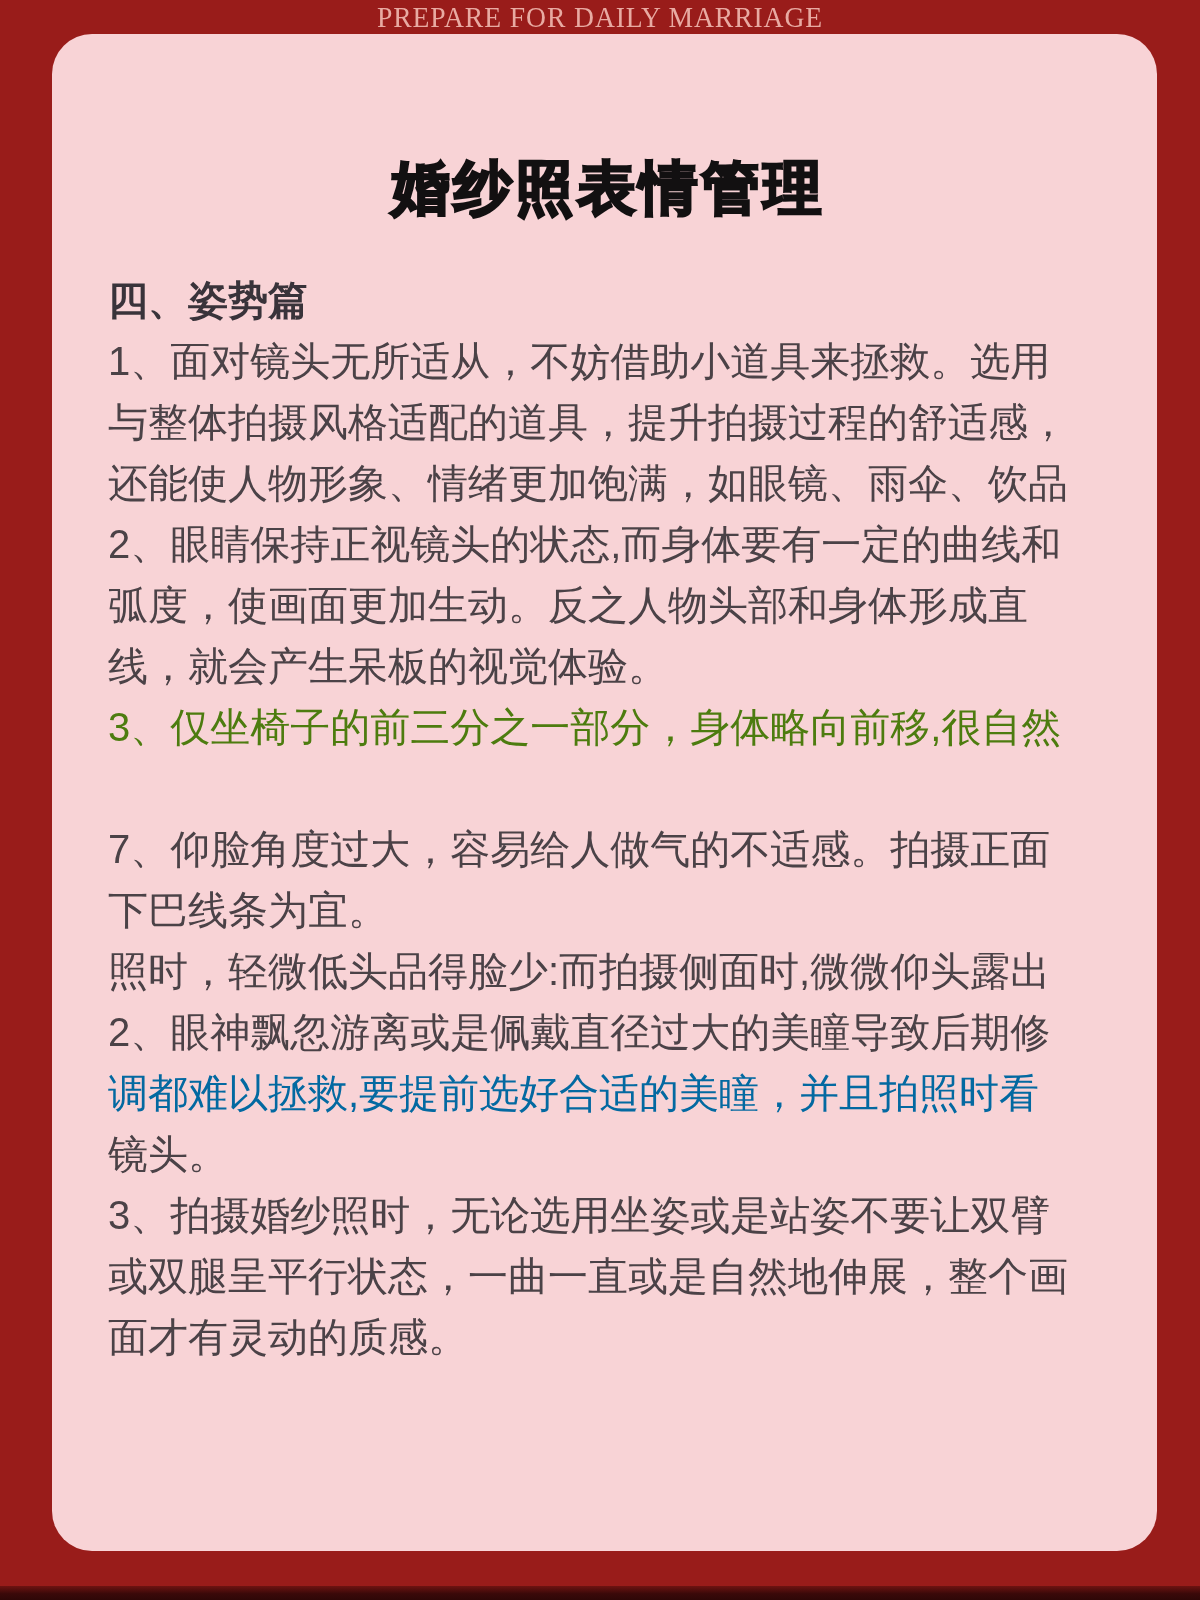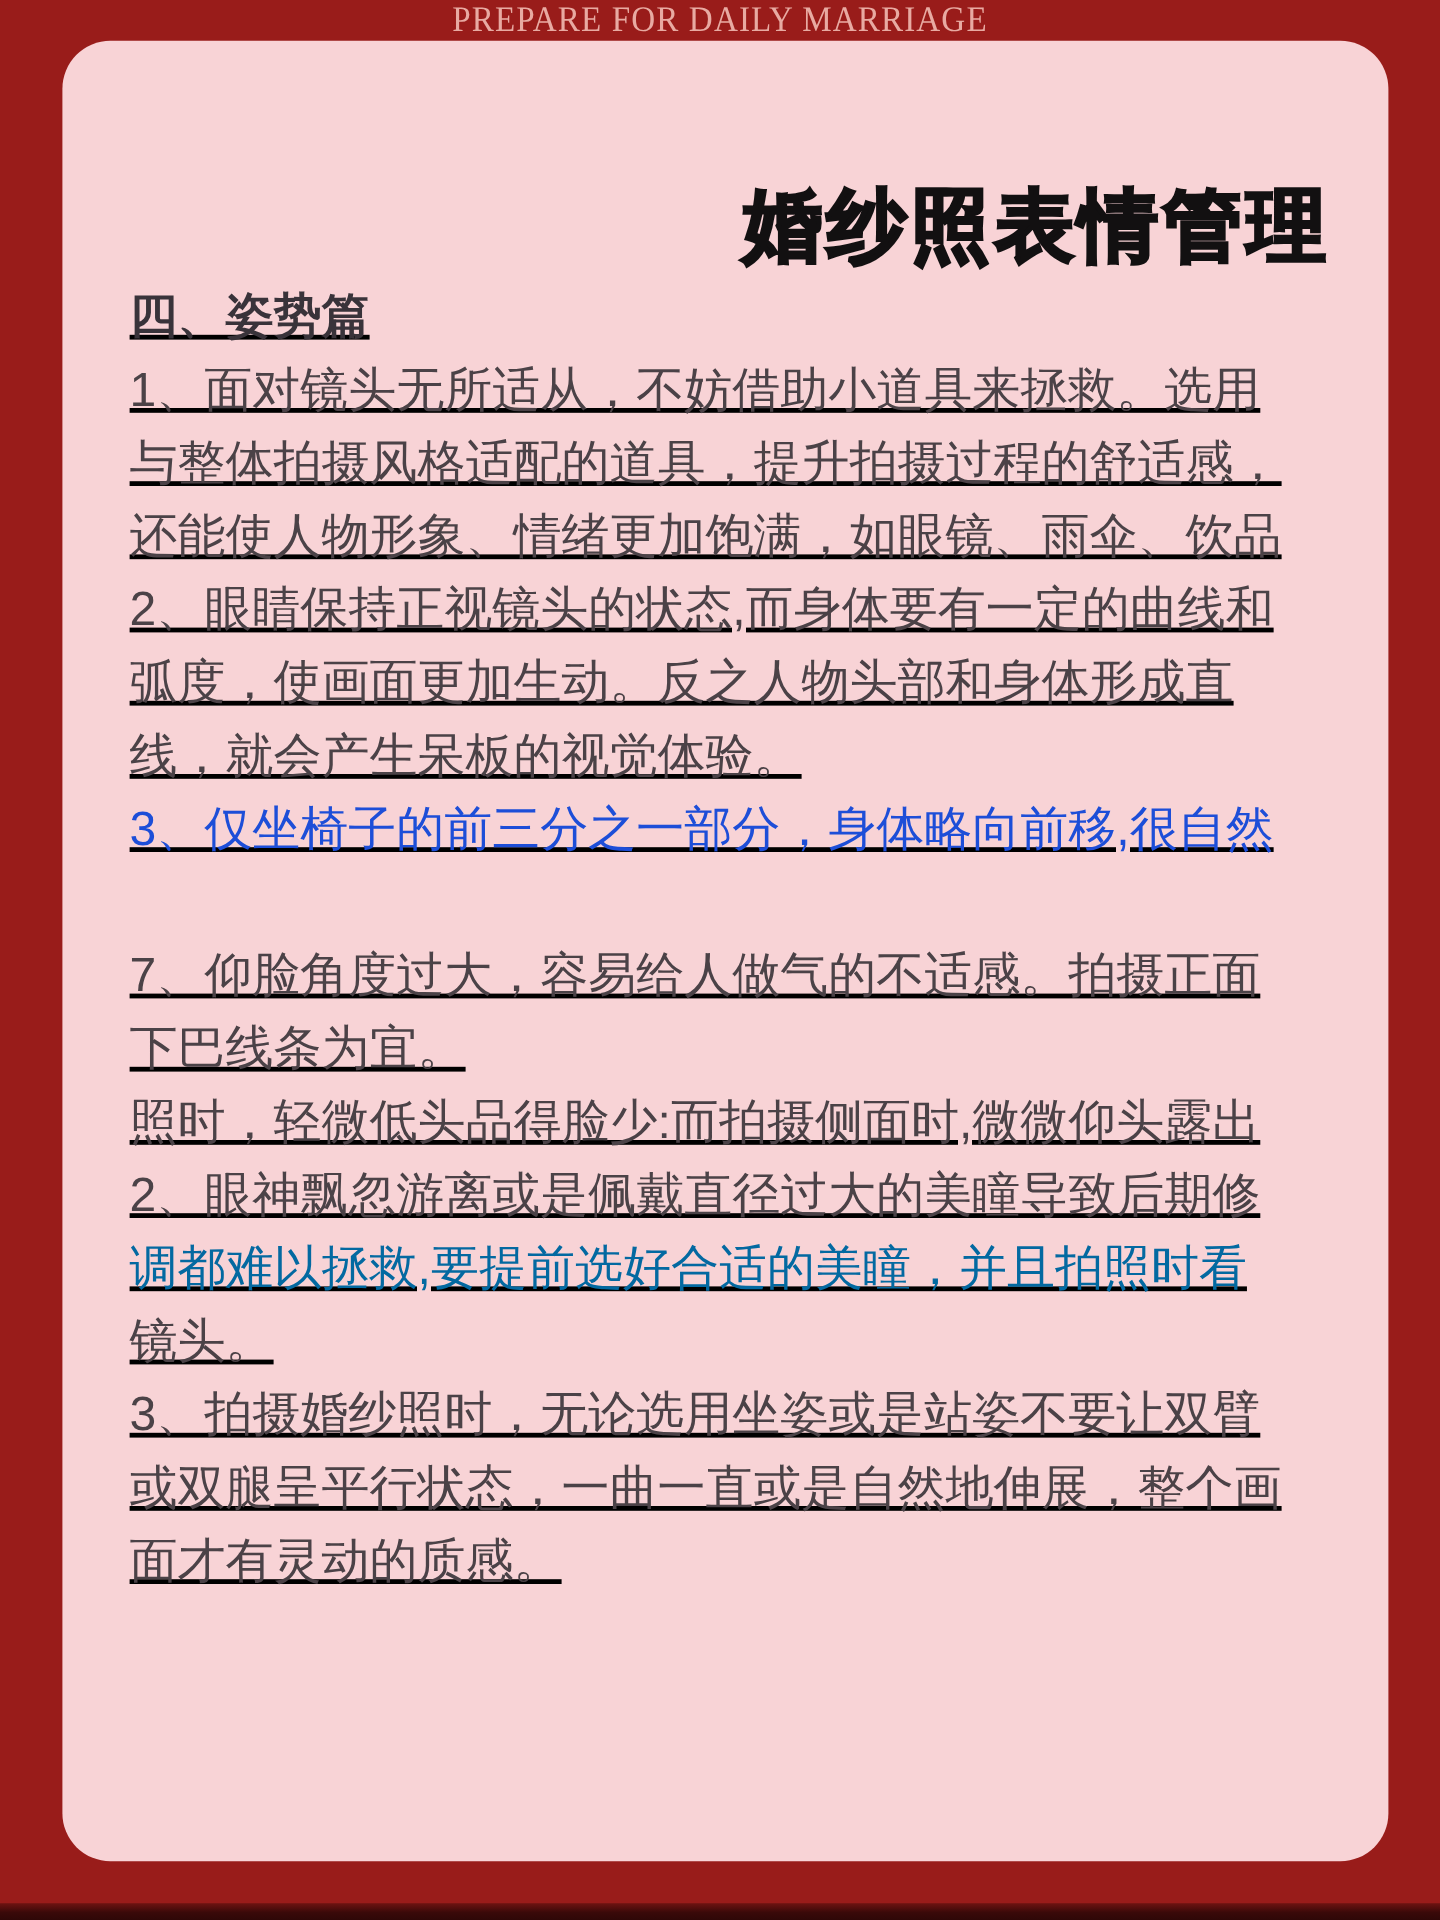--- a/index.html
+++ b/index.html
@@ -27,30 +27,30 @@
     width:1105px;height:1517px;
     background:#F8D3D6;
     border-radius:40px;
     box-sizing:border-box;
     padding:0 48px 0 56px;
     overflow:hidden;
   }
   .poster-title{
     margin-top:108px;
     line-height:92px;
-    text-align:right;
-    font-size:66px;
+    text-align:center;
+    font-size:58px;
     font-weight:900;
     letter-spacing:4px;
     color:#121011;
     -webkit-text-stroke:2.5px #121011;
     white-space:nowrap;
   }
   .content{
-    text-decoration:underline;
+    margin-top:36px;
   }
   .section + .section{
     margin-top:61px;
   }
   .section-heading{
     font-size:40px;
     line-height:61px;
     font-weight:bold;
     color:#39333A;
     white-space:nowrap;
@@ -75,21 +75,21 @@
   <div class="poster-title" style="color: rgb(18, 16, 17);">婚纱照表情管理</div>
   <div class="content">
       <div class="section">
         <div class="section-heading" style="color: rgb(57, 51, 58);">四、姿势篇</div>
         <div class="body-line" style="color: rgb(75, 66, 71);">1、面对镜头无所适从，不妨借助小道具来拯救。选用</div>
         <div class="body-line" style="color: rgb(75, 66, 71);">与整体拍摄风格适配的道具，提升拍摄过程的舒适感，</div>
         <div class="body-line" style="color: rgb(75, 66, 71);">还能使人物形象、情绪更加饱满，如眼镜、雨伞、饮品</div>
         <div class="body-line" style="color: rgb(75, 66, 71);">2、眼睛保持正视镜头的状态,而身体要有一定的曲线和</div>
         <div class="body-line" style="color: rgb(75, 66, 71);">弧度，使画面更加生动。反之人物头部和身体形成直</div>
         <div class="body-line" style="color: rgb(75, 66, 71);">线，就会产生呆板的视觉体验。</div>
-        <div class="body-line" style="color: #1d4ed8;">3、仅坐椅子的前三分之一部分，身体略向前移,很自然</div>
+        <div class="body-line" style="color: #4d7c0f;">3、仅坐椅子的前三分之一部分，身体略向前移,很自然</div>
       </div>
       <div class="section">
         <div class="body-line" style="color: rgb(75, 66, 71);">7、仰脸角度过大，容易给人做气的不适感。拍摄正面</div>
         <div class="body-line" style="color: rgb(75, 66, 71);">下巴线条为宜。</div>
         <div class="body-line" style="color: rgb(75, 66, 71);">照时，轻微低头品得脸少:而拍摄侧面时,微微仰头露出</div>
         <div class="body-line" style="color: rgb(75, 66, 71);">2、眼神飘忽游离或是佩戴直径过大的美瞳导致后期修</div>
         <div class="body-line" style="color: #0369a1;">调都难以拯救,要提前选好合适的美瞳，并且拍照时看</div>
         <div class="body-line" style="color: rgb(75, 66, 71);">镜头。</div>
         <div class="body-line" style="color: rgb(75, 66, 71);">3、拍摄婚纱照时，无论选用坐姿或是站姿不要让双臂</div>
         <div class="body-line" style="color: rgb(75, 66, 71);">或双腿呈平行状态，一曲一直或是自然地伸展，整个画</div>

